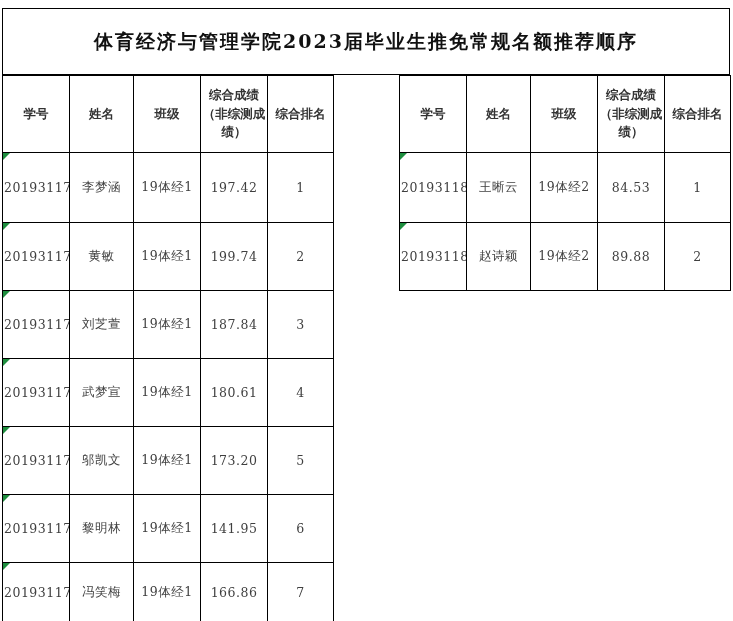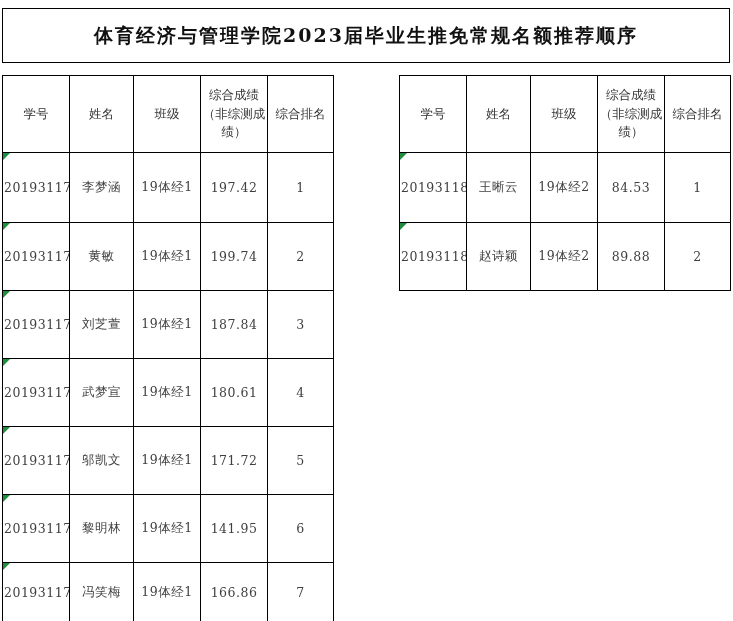--- a/index.html
+++ b/index.html
@@ -10,21 +10,21 @@
   }
   .sheet {
     position: relative;
     width: 733px; height: 621px;
     background: #ffffff;
     overflow: hidden;
   }
   .title-box {
     position: absolute;
     left: 2px; top: 8px;
-    width: 728px; height: 55px;
+    width: 728px; height: 67px;
     box-sizing: border-box;
     border: 1px solid #000000;
     display: flex; align-items: center; justify-content: center;
   }
   .title-text {
     font-size: 19px;
     font-weight: bold;
     color: #111111;
     letter-spacing: 2px;
     white-space: nowrap;
@@ -42,21 +42,21 @@
     border: 1px solid #000000;
     text-align: center;
     vertical-align: middle;
     padding: 0 1px;
     color: #3f3f3f;
     position: relative;
     overflow: hidden;
   }
   table.score-table th {
     font-size: 12.5px;
-    font-weight: normal;
+    font-weight: bold;
     color: #333333;
     line-height: 1.5;
   }
   table.score-table td {
     font-size: 12.5px;
     font-weight: normal;
     letter-spacing: 0.5px;
   }
   table.score-table thead tr { height: 77px; }
   table.score-table tbody tr { height: 68px; }
@@ -129,21 +129,21 @@
           <td><span class="tri"></span><span class="cell-text">2019311783</span></td>
           <td><span class="cell-text">武梦宣</span></td>
           <td><span class="cell-text">19体经1</span></td>
           <td><span class="cell-text">180.61</span></td>
           <td><span class="cell-text">4</span></td>
         </tr>
         <tr>
           <td><span class="tri"></span><span class="cell-text">2019311787</span></td>
           <td><span class="cell-text">邬凯文</span></td>
           <td><span class="cell-text">19体经1</span></td>
-          <td><span class="cell-text">171.72</span></td>
+          <td><span class="cell-text">173.20</span></td>
           <td><span class="cell-text">5</span></td>
         </tr>
         <tr>
           <td><span class="tri"></span><span class="cell-text">2019311795</span></td>
           <td><span class="cell-text">黎明林</span></td>
           <td><span class="cell-text">19体经1</span></td>
           <td><span class="cell-text">141.95</span></td>
           <td><span class="cell-text">6</span></td>
         </tr>
         <tr>

